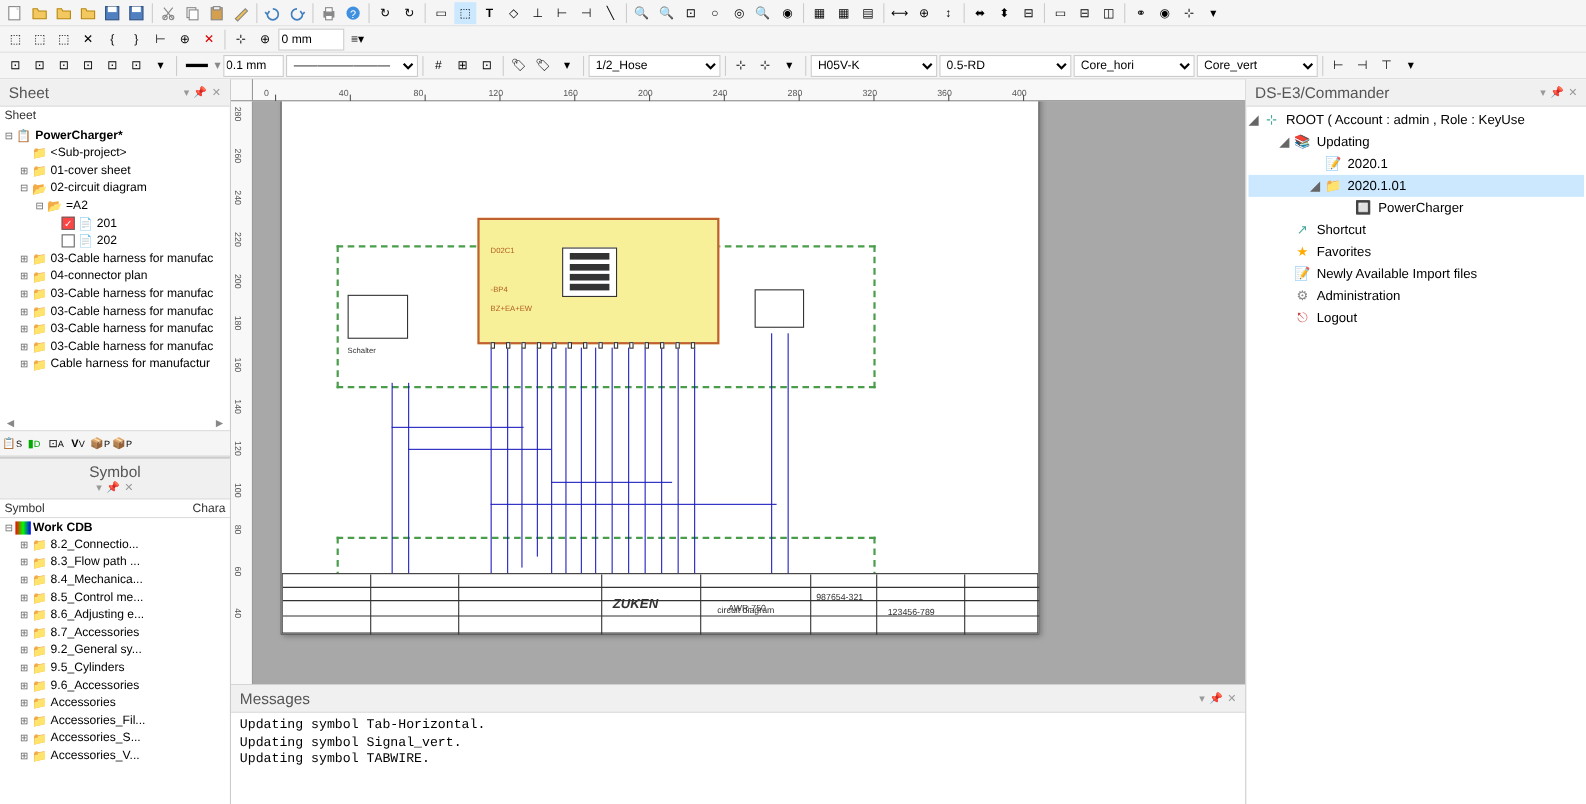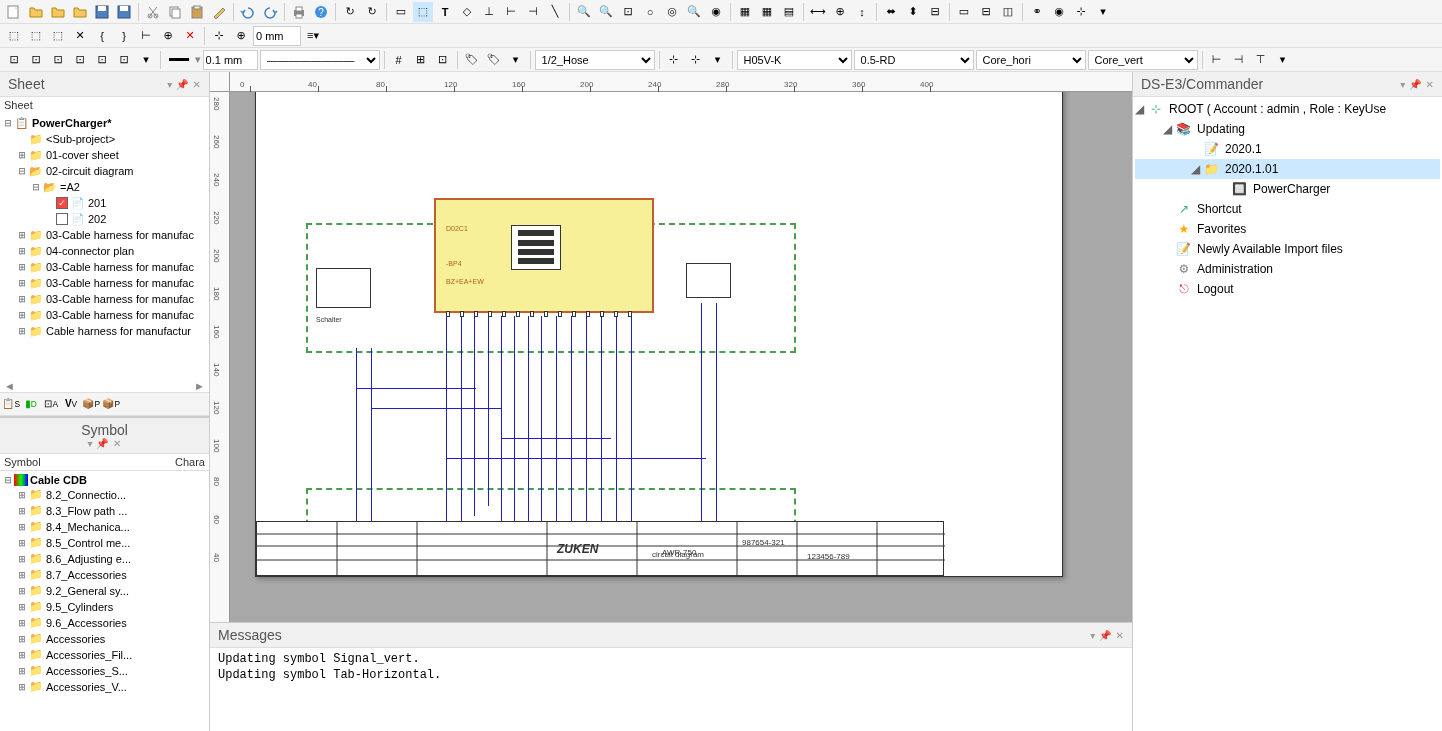--- a/index.html
+++ b/index.html
@@ -182,21 +182,21 @@
   <span class="tool-btn">⬚</span>
   <span class="tool-btn">✕</span>
   <span class="tool-btn">{</span>
   <span class="tool-btn">}</span>
   <span class="tool-btn">⊢</span>
   <span class="tool-btn">⊕</span>
   <span class="tool-btn" style="color:#d00">✕</span>
   <span class="sep"></span>
   <span class="tool-btn">⊹</span>
   <span class="tool-btn">⊕</span>
-  <input class="combo" style="width: 48px;" value="0 mm">
+  <input class="combo" style="width: 60px;" value="0 mm">
   <span class="tool-btn">≡▾</span>
   <div style="flex:1"></div>
 </div>
 
 <div class="toolbar-row">
   <span class="tool-btn">⊡</span>
   <span class="tool-btn">⊡</span>
   <span class="tool-btn">⊡</span>
   <span class="tool-btn">⊡</span>
   <span class="tool-btn">⊡</span>
@@ -344,21 +344,21 @@
         </span>
     </div>
     <div class="sym-header">
       <span class="sym-col1">Symbol</span>
       <span>Chara</span>
     </div>
     <div class="tree" style="flex:1">
       <div class="tree-item">
           <span class="tree-toggle">⊟</span>
           <span class="tree-icon" style="background:linear-gradient(90deg,#f00,#0f0,#00f);width:14px;height:12px"></span>
-          <b>Cable CDB</b>
+          <b>Work CDB</b>
         </div>
       <div class="tree-item" style="padding-left:14px">
           <span class="tree-toggle">⊞</span>
           <span class="tree-icon folder-icon">📁</span>
           <span>8.2_Connectio...</span>
         </div>
       <div class="tree-item" style="padding-left:14px">
           <span class="tree-toggle">⊞</span>
           <span class="tree-icon folder-icon">📁</span>
           <span>8.3_Flow path ...</span>
@@ -463,21 +463,21 @@
             <div class="ruler-tick" style="top: 233px; left: 2px; writing-mode: vertical-rl;">160</div>
             <div class="ruler-tick" style="top: 271px; left: 2px; writing-mode: vertical-rl;">140</div>
             <div class="ruler-tick" style="top: 309px; left: 2px; writing-mode: vertical-rl;">120</div>
             <div class="ruler-tick" style="top: 347px; left: 2px; writing-mode: vertical-rl;">100</div>
             <div class="ruler-tick" style="top: 385px; left: 2px; writing-mode: vertical-rl;">80</div>
             <div class="ruler-tick" style="top: 423px; left: 2px; writing-mode: vertical-rl;">60</div>
             <div class="ruler-tick" style="top: 461px; left: 2px; writing-mode: vertical-rl;">40</div>
           </div>
       </div>
       <div class="canvas">
-        <div class="drawing-sheet" style="left:25px;top:-35px;width:808px;height:520px">
+        <div class="drawing-sheet" style="left:25px;top:-35px;width:690px;height:520px">
 
           <div class="dashed-box" style="left:50px;top:165px;width:490px;height:130px"></div>
           <div class="dashed-box" style="left:50px;top:430px;width:490px;height:80px"></div>
 
           <div class="yellow-box" style="left:178px;top:140px;width:220px;height:115px;border:2px solid #c06030">
             <div style="position:absolute;left:10px;top:25px;font-size:7px;color:#b06020">D02C1</div>
             <div style="position:absolute;left:10px;top:60px;font-size:7px;color:#b06020">-BP4</div>
             <div style="position:absolute;left:10px;top:78px;font-size:7px;color:#b06020">BZ+EA+EW</div>
             <div style="position:absolute;left:75px;top:25px;width:50px;height:45px;border:1px solid #333;background:#fff">
               <div style="height:6px;background:#333;margin:4px 6px"></div>
@@ -575,22 +575,23 @@
     <div class="messages-panel">
       <div class="panel-header">
         <span>Messages</span>
         <span class="panel-controls">
             <span>▾</span>
             <span>📌</span>
             <span>✕</span>
           </span>
       </div>
       <div class="msg-body">
+        <div>Updating symbol Tab-Horizontal.</div>
         <div>Updating symbol Signal_vert.</div>
-        <div>Updating symbol Tab-Horizontal.</div>
+        <div>Updating symbol TABWIRE.</div>
       </div>
     </div>
   </div>
 
   <div class="right-panel">
     <div class="panel-header">
       <span>DS-E3/Commander</span>
       <span class="panel-controls">
           <span>▾</span>
           <span>📌</span>

